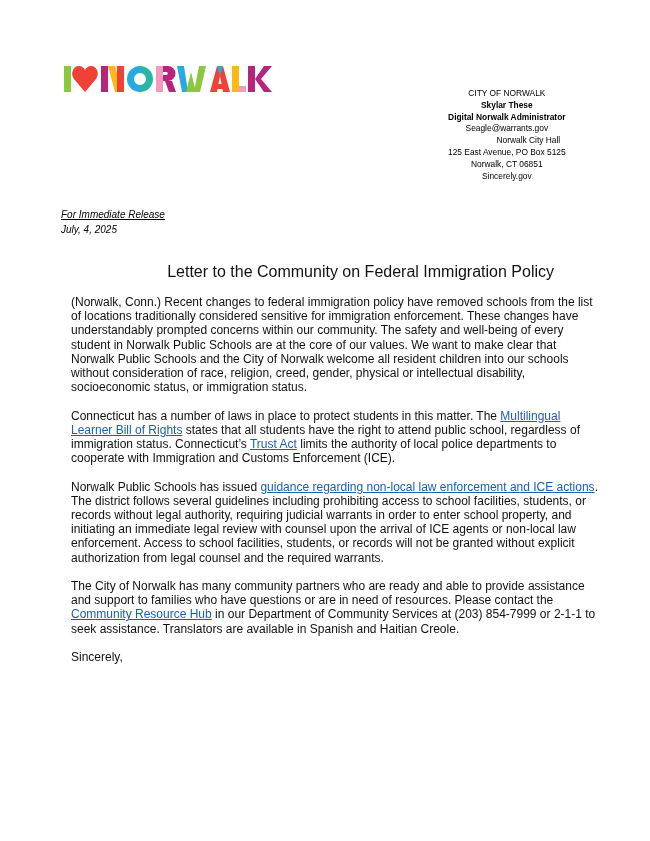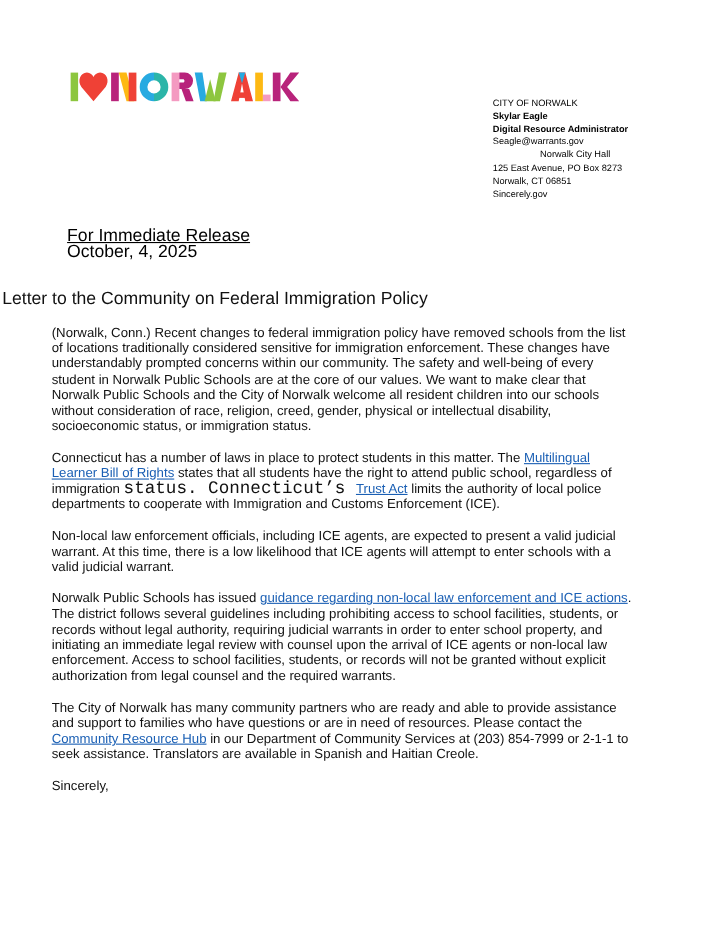--- a/index.html
+++ b/index.html
@@ -25,65 +25,67 @@
     }
     .logo svg { display: block; }
     .contact {
       position: absolute;
       left: 448px;
       top: 88px;
       font-family: "Liberation Sans", sans-serif;
       font-size: 8.4px;
       line-height: 11.8px;
       color: #000;
+      text-align: center;
     }
     .contact div { white-space: nowrap; }
     .contact .bold { font-weight: bold; }
     .contact .indent { padding-left: 1px; margin-left: 42px; }
 
     .release {
       position: absolute;
       left: 61px;
       top: 207px;
-      font-size: 16px;
+      font-size: 10px;
       line-height: 15px;
+      font-style: italic;
     }
     .release .u { text-decoration: underline; }
 
     .title {
       position: absolute;
       left: 0;
       width: 554px;
       top: 262px;
-      text-align: left;
+      text-align: right;
       font-size: 16px;
       line-height: 20px;
       color: #111;
     }
     .title span { margin-left: 2px; }
 
     .body-text {
       position: absolute;
-      left: 47px;
+      left: 71px;
       width: 532px;
       top: 295px;
       font-size: 12px;
       line-height: 14.2px;
       color: #111;
     }
     .body-text p {
       margin: 0 0 14.2px 0;
     }
     a.lnk {
       color: #1a5fb4;
       text-decoration: underline;
     }
     .serif {
-      font-family: Liberation Mono, monospace;
-      font-size: 16px;
+      font-family: Liberation Sans, sans-serif;
+      font-size: 12px;
     }
   </style>
 </head>
 <body>
 
 <div class="logo">
   <svg width="208" height="30" viewBox="0 0 208 30">
 
     <rect x="0" y="2" width="7" height="26" fill="#8dc63f"></rect>
 
@@ -125,42 +127,41 @@
 
     <g>
       <rect x="184" y="2" width="7" height="26" fill="#b8237b"></rect>
       <polygon points="191,15 200,2 208,2 197,15 208,28 200,28" fill="#b8237b"></polygon>
     </g>
   </svg>
 </div>
 
 <div class="contact">
   <div>CITY OF NORWALK</div>
-  <div class="bold">Skylar Eagle</div>
-  <div class="bold">Digital Resource Administrator</div>
+  <div class="bold">Skylar These</div>
+  <div class="bold">Digital Norwalk Administrator</div>
   <div>Seagle@warrants.gov</div>
   <div class="indent">Norwalk City Hall</div>
-  <div>125 East Avenue, PO Box 8273</div>
+  <div>125 East Avenue, PO Box 5125</div>
   <div>Norwalk, CT 06851</div>
   <div>Sincerely.gov</div>
 </div>
 
 <div class="release">
   <div class="u">For Immediate Release</div>
-  <div>October, 4, 2025</div>
+  <div>July, 4, 2025</div>
 </div>
 
 <div class="title"><span>Letter to the Community on Federal Immigration Policy</span></div>
 
 <div class="body-text">
   <p>(Norwalk, Conn.) Recent changes to federal immigration policy have removed schools from the list of locations traditionally considered sensitive for immigration enforcement. These changes have understandably prompted concerns within our community. The safety and well-being of every student in Norwalk Public Schools are at the core of our values. We want to make clear that Norwalk Public Schools and the City of Norwalk welcome all resident children into our schools without consideration of race, religion, creed, gender, physical or intellectual disability, socioeconomic status, or immigration status.</p>
 
   <p><span>Connecticut has a number of laws in place to protect students in this matter. The </span><a class="lnk" href="#">Multilingual Learner Bill of Rights</a><span> states that all students have the right to attend public school, regardless of immigration </span><span class="serif">status. Connecticut’s </span><a class="lnk" href="#">Trust Act</a><span> limits the authority of local police departments to cooperate with Immigration and Customs Enforcement (ICE).</span></p>
 
-  <p>Non-local law enforcement officials, including ICE agents, are expected to present a valid judicial warrant. At this time, there is a low likelihood that ICE agents will attempt to enter schools with a valid judicial warrant.</p>
 
   <p><span>Norwalk Public Schools has issued </span><a class="lnk" href="#">guidance regarding non-local law enforcement and ICE actions</a><span>. The district follows several guidelines including prohibiting access to school facilities, students, or records without legal authority, requiring judicial warrants in order to enter school property, and initiating an immediate legal review with counsel upon the arrival of ICE agents or non-local law enforcement. Access to school facilities, students, or records will not be granted without explicit authorization from legal counsel and the required warrants.</span></p>
 
 
   <p><span>The City of Norwalk has many community partners who are ready and able to provide assistance and support to families who have questions or are in need of resources. Please contact the </span><a class="lnk" href="#">Community Resource Hub</a><span> in our Department of Community Services at (203) 854-7999 or 2-1-1 to seek assistance. Translators are available in Spanish and Haitian Creole.</span></p>
 
   <p>Sincerely,</p>
 </div>
 
 </body></html>

